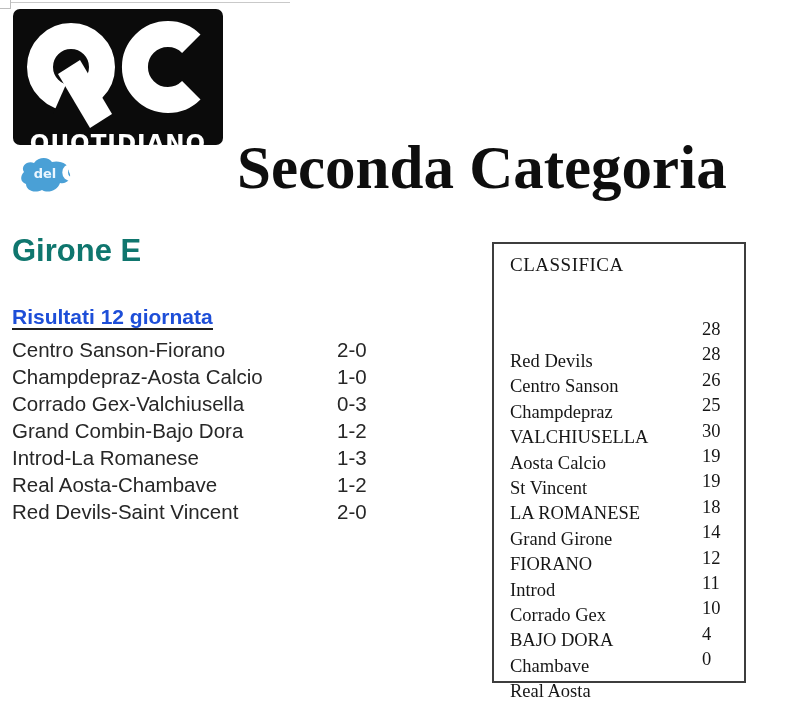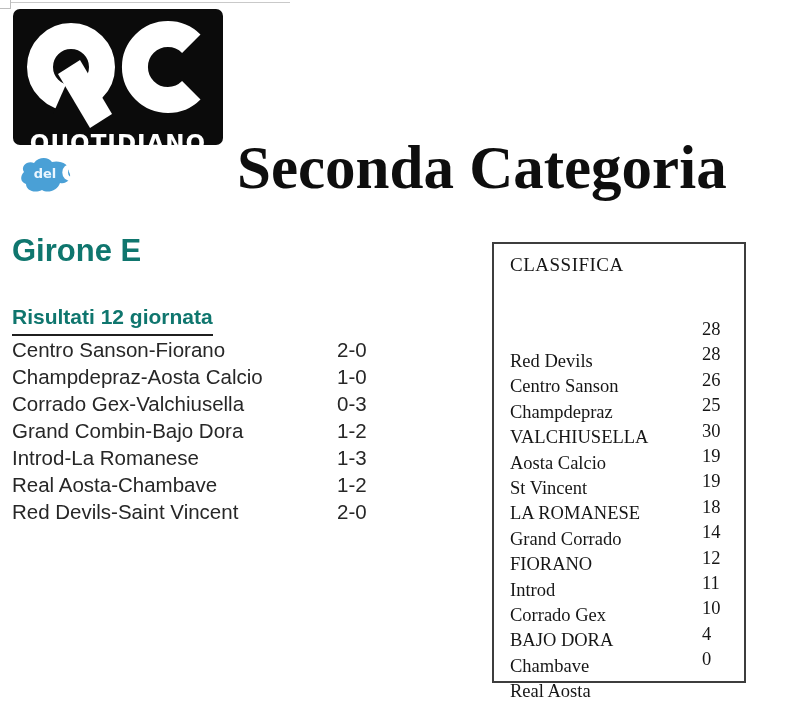--- a/index.html
+++ b/index.html
@@ -43,22 +43,22 @@
     white-space:nowrap;
   }
 
   .girone-heading {
     position:absolute; left:12px; top:234px;
     font-size:31px; font-weight:bold; color:#0f766e; line-height:1.1;
   }
 
   .results-title {
     position:absolute; left:12px; top:305px;
-    font-size:21px; font-weight:bold; color:#0f766e; line-height:1.1;
-    border-bottom:2.5px solid #1f1f1f; padding-bottom:6px;
+    font-size:21px; font-weight:bold; color:#1d4ed8; line-height:1.1;
+    border-bottom:2.5px solid #1f1f1f; padding-bottom:0;
   }
 
   .results-list { position:absolute; left:12px; top:336px; width:380px; }
   .match-row { position:relative; height:27px; font-size:20.5px; color:#272727; line-height:27px; white-space:nowrap; }
   .match-name { position:absolute; left:0; top:0; }
   .match-score { position:absolute; left:325px; top:0; }
 
   
   .standings-box {
     position:absolute; left:492px; top:242px; width:254px; height:441px;
@@ -176,21 +176,21 @@
           <span class="team-name">St Vincent</span>
           <span class="team-points">19</span>
         </div>
 
         <div class="standings-row">
           <span class="team-name">LA ROMANESE</span>
           <span class="team-points">19</span>
         </div>
 
         <div class="standings-row">
-          <span class="team-name">Grand Corrado</span>
+          <span class="team-name">Grand Girone</span>
           <span class="team-points">18</span>
         </div>
 
         <div class="standings-row">
           <span class="team-name">FIORANO</span>
           <span class="team-points">14</span>
         </div>
 
         <div class="standings-row">
           <span class="team-name">Introd</span>

